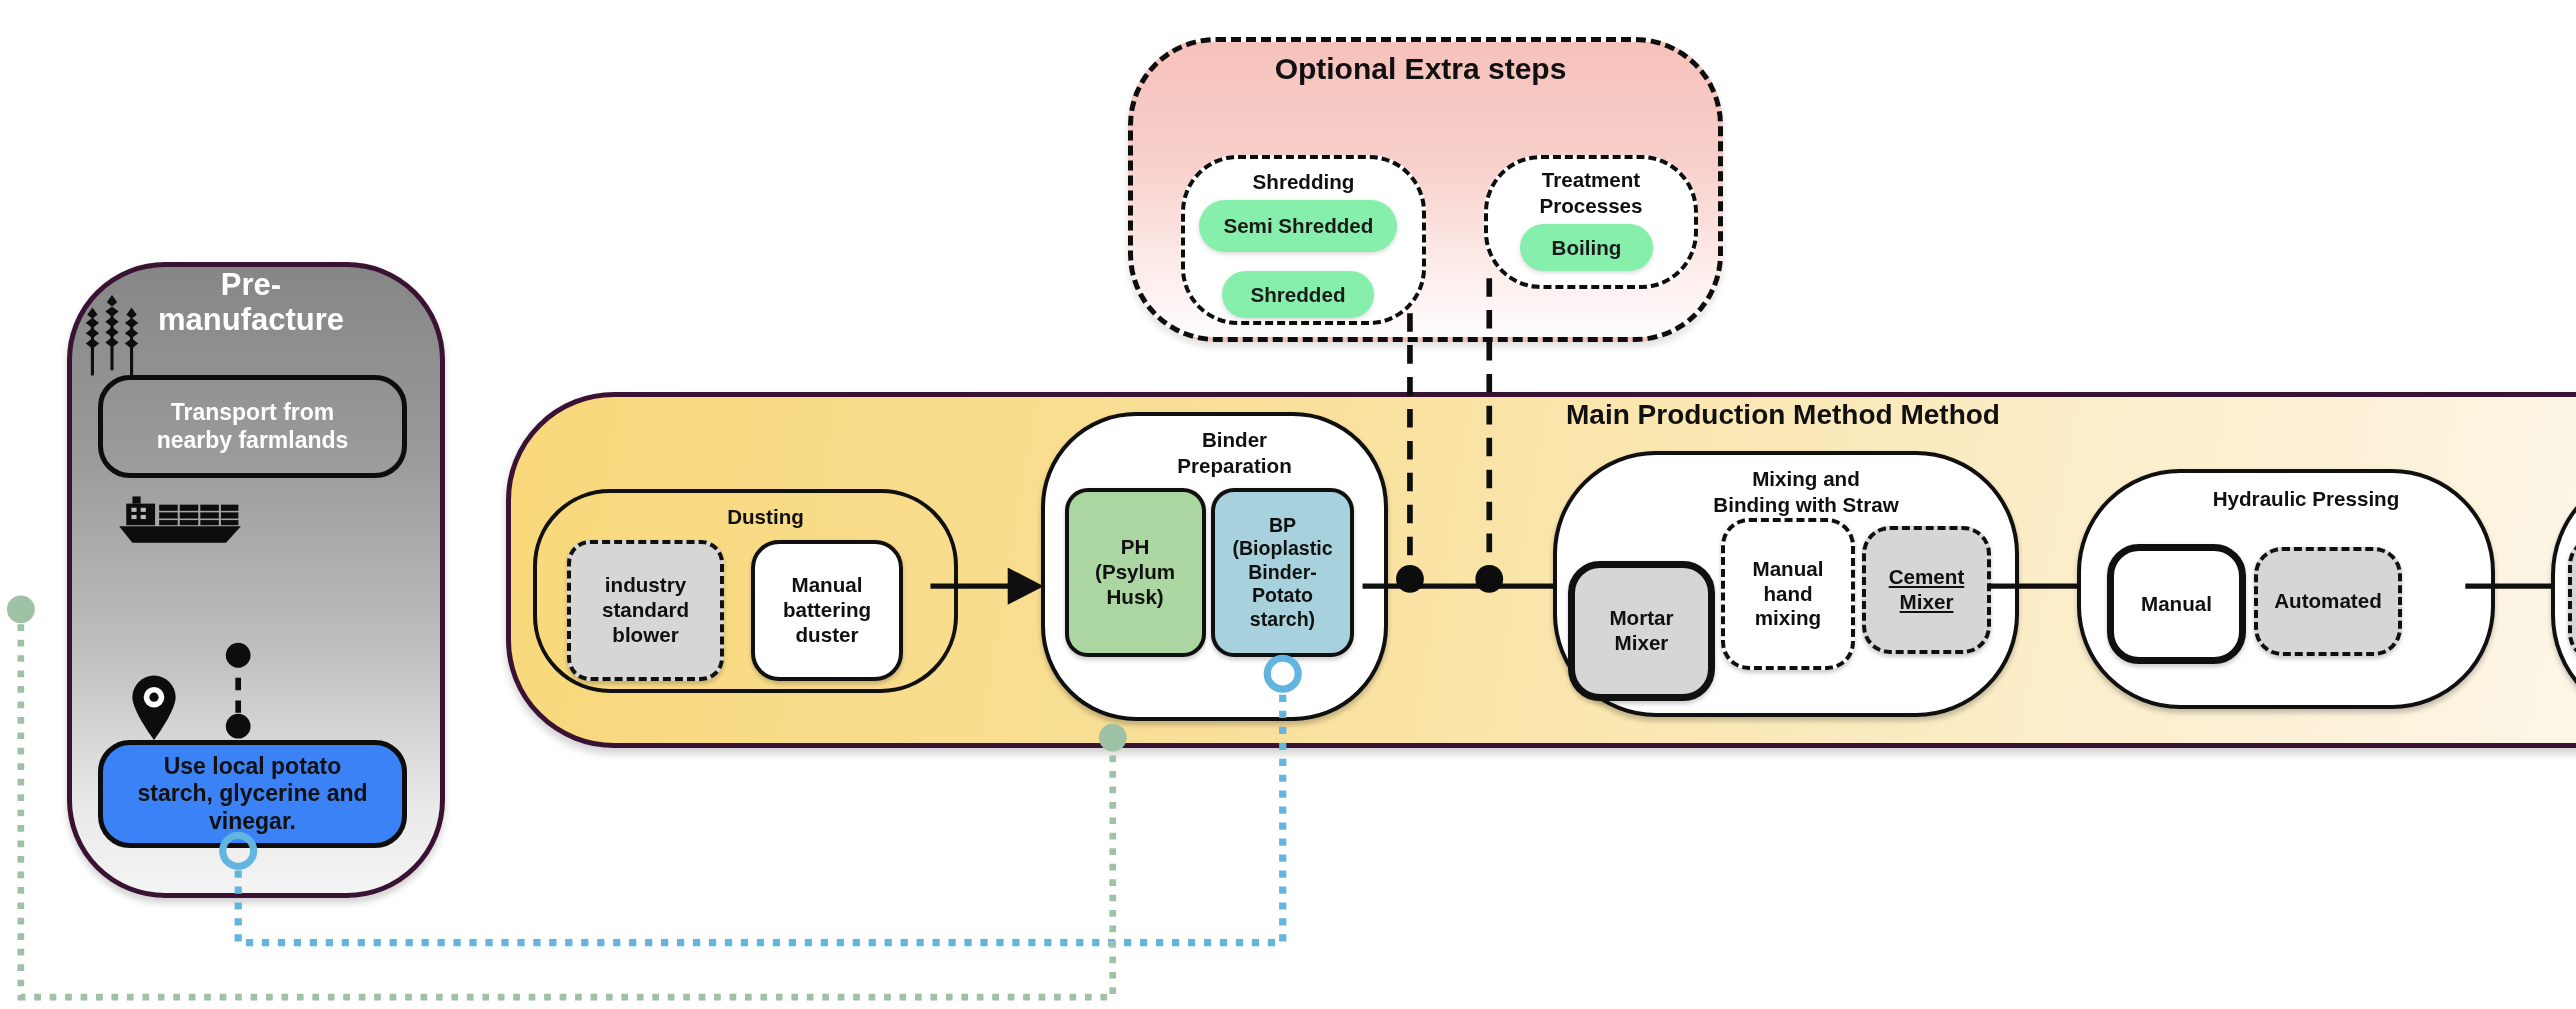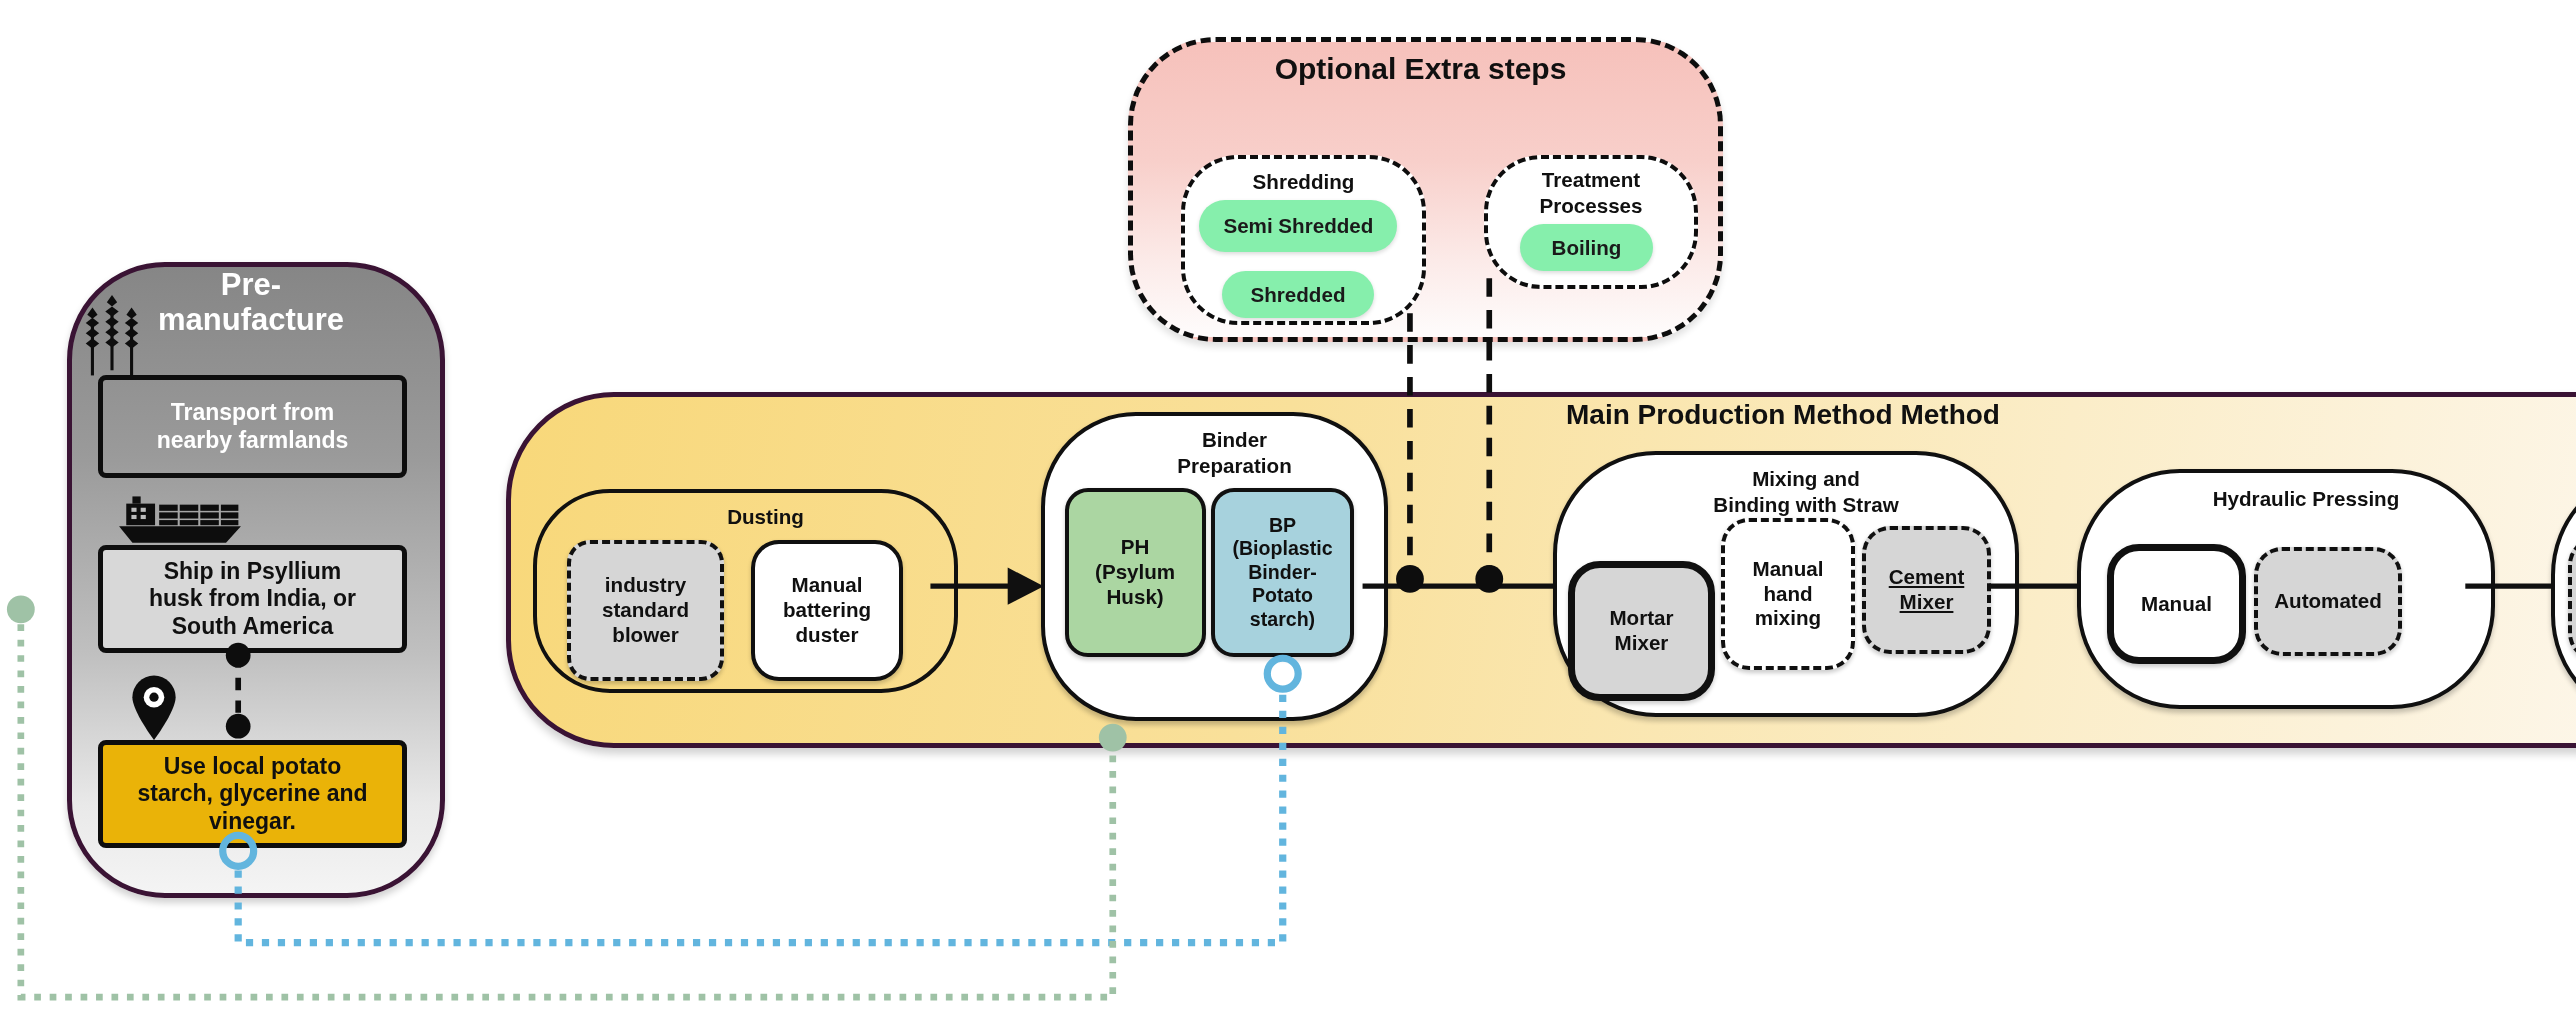--- a/index.html
+++ b/index.html
@@ -6,24 +6,24 @@
   #canvas{position:relative;width:3268px;height:1009px;font-family:"Liberation Sans",sans-serif;color:#101010;}
   .abs{position:absolute;}
   .prelines{white-space:pre-line;}
   .center{display:flex;align-items:center;justify-content:center;text-align:center;}
 
   
   .pre-box{left:67px;top:262px;width:368px;height:626px;border:5.2px solid #3a1334;border-radius:98px;
     background:linear-gradient(180deg,#868686 0%,#9a9a9a 30%,#c0c0c0 62%,#e9e9e9 86%,#f4f4f4 100%);
     box-shadow:0 4.1px 7.2px rgba(0,0,0,.18);}
   .pre-title{left:67px;top:268px;width:368px;font-size:31px;font-weight:700;color:#ffffff;text-align:center;line-height:1.12;}
-  .pre-node{left:98px;width:309px;height:108px;border:5.2px solid #0d0d0d;border-radius:8px;font-size:23px;font-weight:700;line-height:1.2;padding:0 33px;box-sizing:border-box;}
+  .pre-node{left:98px;width:309px;height:108px;border:5.2px solid #0d0d0d;border-radius:32px;font-size:23px;font-weight:700;line-height:1.2;padding:0 33px;box-sizing:border-box;}
   .transport{top:375px;height:103px;color:#ffffff;background:transparent;}
   .shipin{top:545px;background:#d8d8d8;color:#101010;}
-  .uselocal{top:740px;background:#eab308;color:#101010;}
+  .uselocal{top:740px;background:#3b82f6;color:#101010;}
 
   .optional-box{left:1128px;top:37px;width:585px;height:295px;border:5.2px dashed #0d0d0d;border-radius:88px;
     background:linear-gradient(180deg,#f6c1bb 0%,#f8cfca 40%,#fcebe9 75%,#fefcfc 100%);box-shadow:0 4.1px 7.2px rgba(0,0,0,.12);}
   .optional-title{left:1128px;top:52px;width:585px;font-size:30px;font-weight:700;text-align:center;}
   .opt-sub{border:4.6px dashed #0d0d0d;border-radius:57px;background:#ffffff;}
   .shredding-box{left:1181px;top:155px;width:237px;height:162px;}
   .treatment-box{left:1484px;top:155px;width:206px;height:126px;}
   .opt-sub-title{font-size:20.6px;font-weight:600;text-align:center;width:100%;line-height:1.25;}
   .pill{background:#86efac;border-radius:28px;font-size:20.6px;font-weight:600;color:#1a1a1a;box-shadow:0 2.1px 4.1px rgba(0,0,0,.15);}
 
@@ -98,23 +98,20 @@
         <rect x="162" y="45" width="36" height="12"></rect>
         <rect x="202" y="45" width="34" height="12"></rect>
       <rect x="82" y="60" width="36" height="10"></rect>
         <rect x="122" y="60" width="36" height="10"></rect>
         <rect x="162" y="60" width="36" height="10"></rect>
         <rect x="202" y="60" width="34" height="10"></rect>
       <path d="M4,72 L241,72 L212,104 L30,104 Z"></path>
     </g>
   </svg>
 
-  <div class="abs center pre-node shipin">
-    <span>Ship in Psyllium husk from India, or South America</span>
-  </div>
 
   <svg class="icon-svg" style="left:128px;top:674px;width:52px;height:67px;" viewBox="0 0 100 130">
     <path d="M50,128 C50,128 8,72 8,45 A42,42 0 1 1 92,45 C92,72 50,128 50,128 Z" fill="#0d0d0d"></path>
     <circle cx="50" cy="45" r="20" fill="#ffffff"></circle>
     <circle cx="50" cy="45" r="9" fill="#0d0d0d"></circle>
   </svg>
 
   <div class="abs center pre-node uselocal">
     <span>Use local potato starch, glycerine and vinegar.</span>
   </div>

